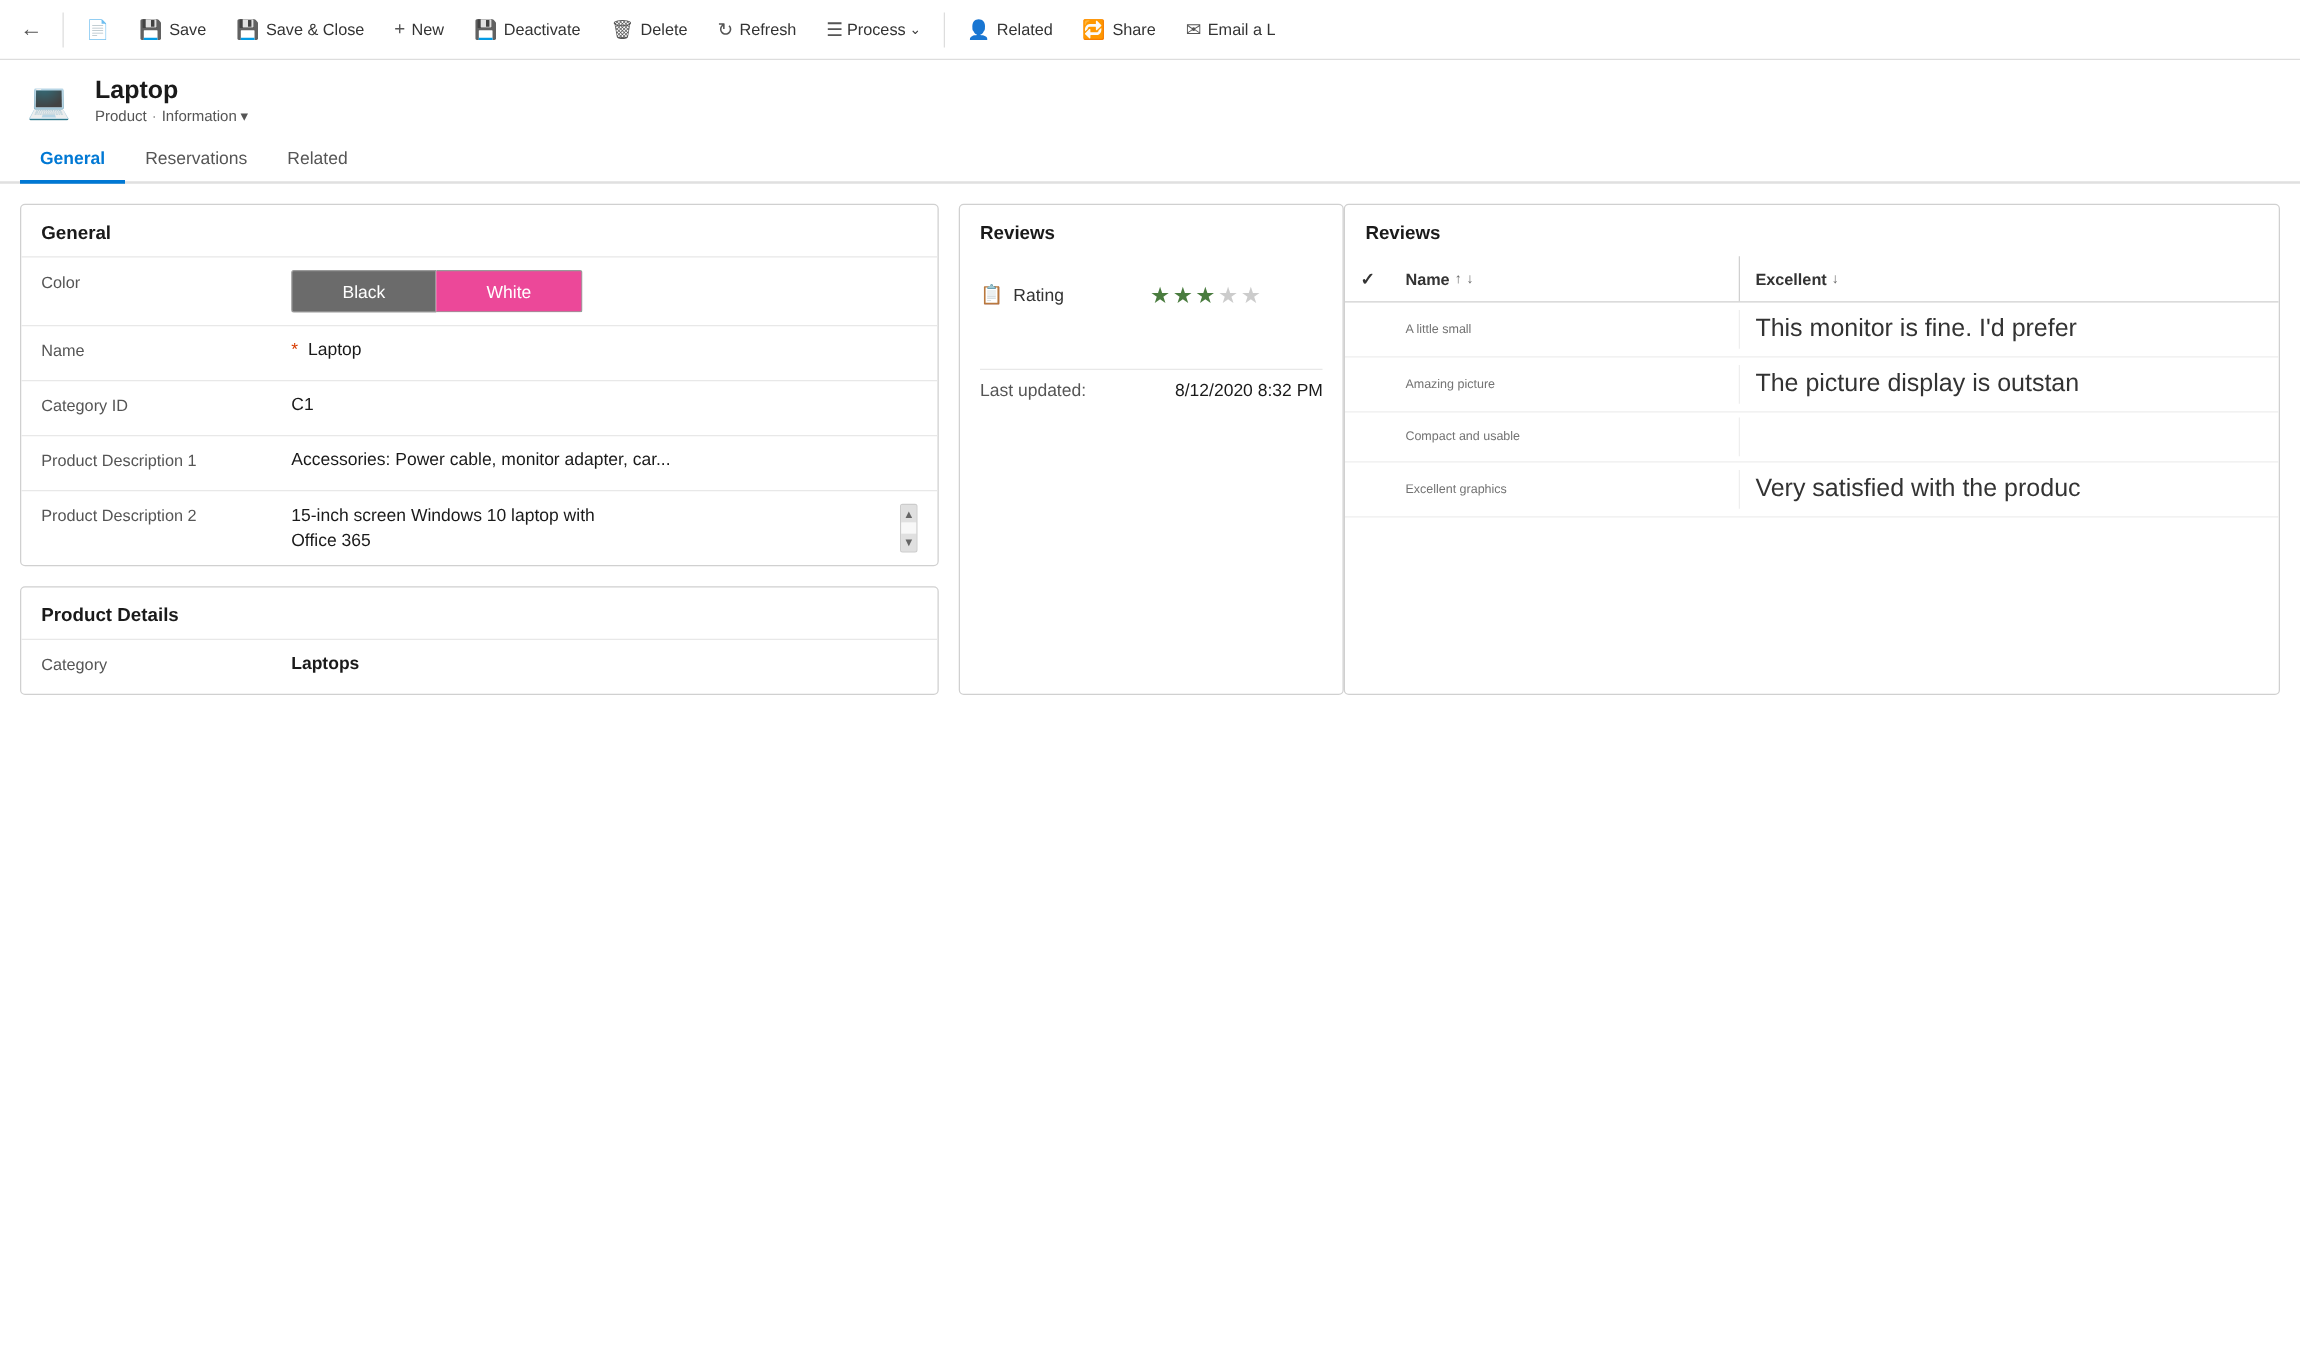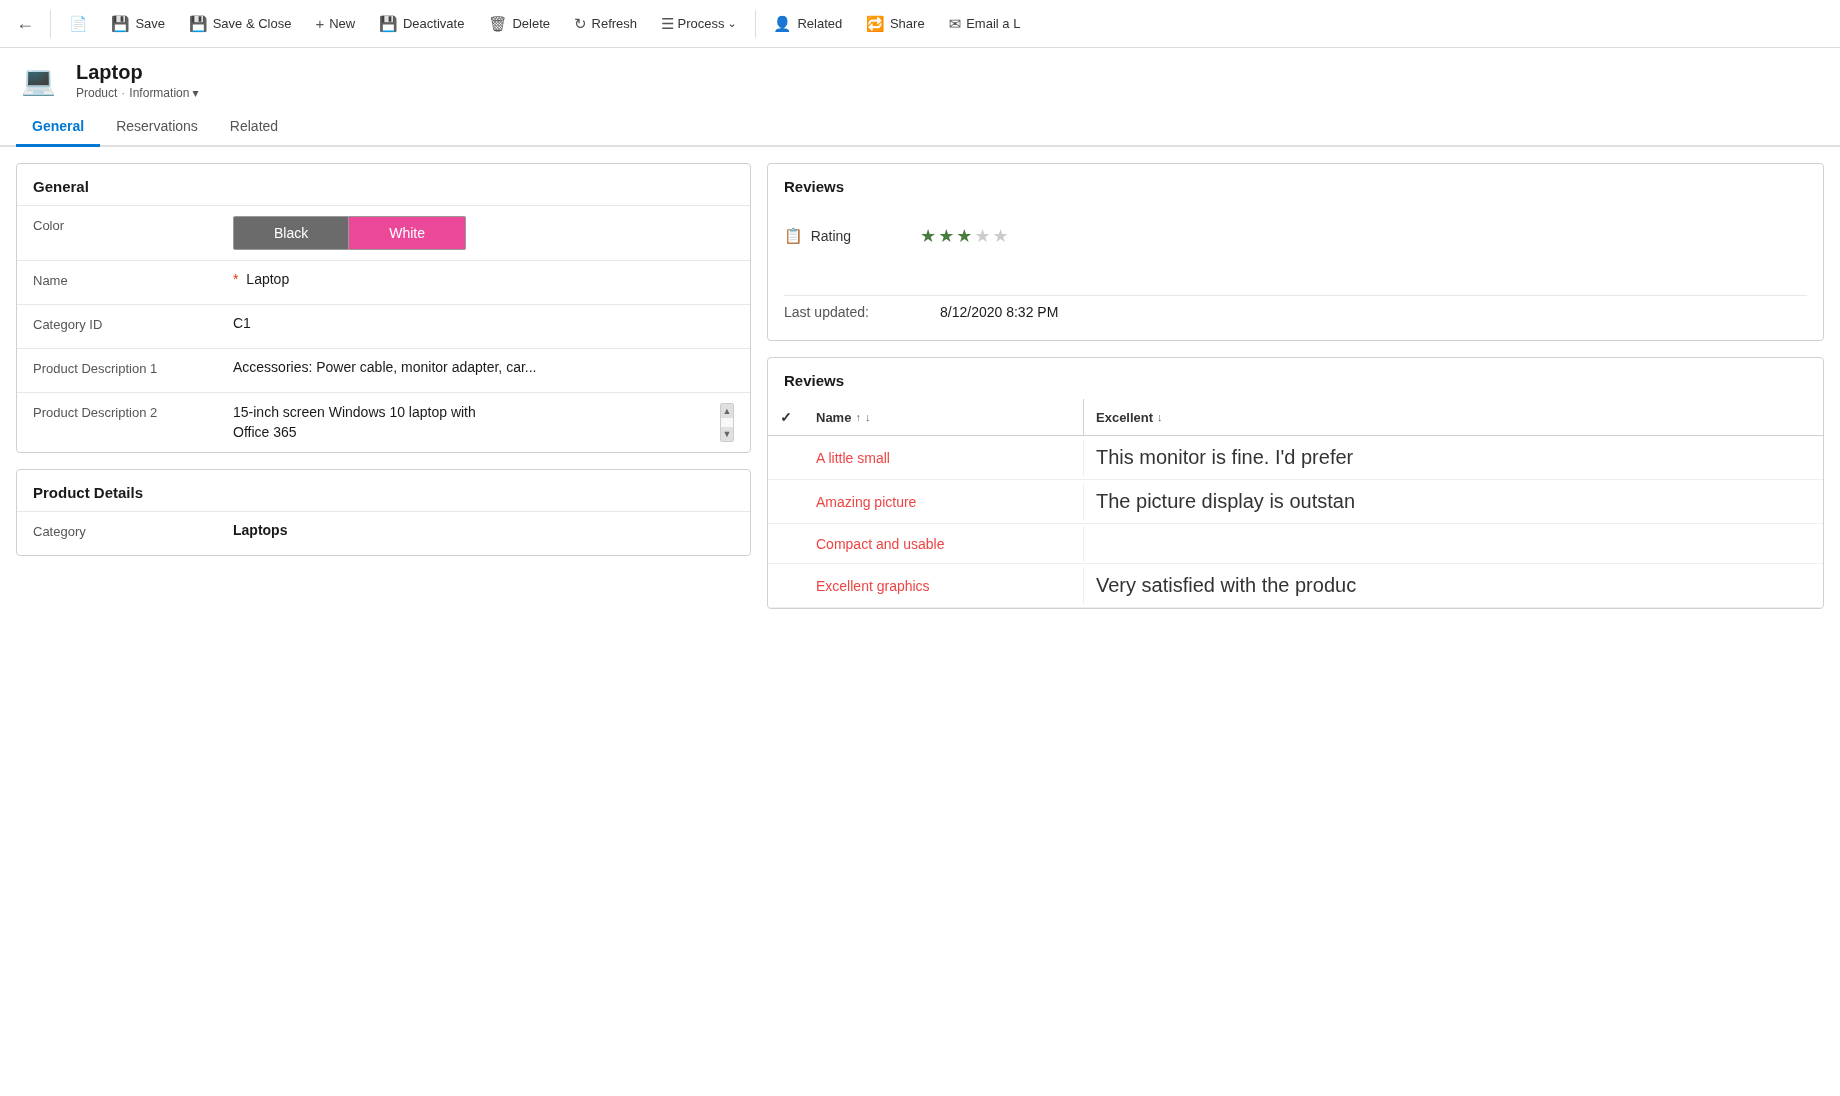--- a/index.html
+++ b/index.html
@@ -121,22 +121,21 @@
       flex: 0 0 735px;
       display: flex;
       flex-direction: column;
       gap: 16px;
     }
 
     
     .right-col {
       flex: 1;
       display: flex;
-      flex-direction: column;
-      gap: 16px;
+      flex-direction: row;
     }
 
     
     .card {
       border: 1px solid #d0d0d0;
       border-radius: 4px;
       background: #fff;
       overflow: hidden;
     }
     .card-title {
@@ -308,22 +307,22 @@
     .review-check-col {
       width: 36px;
       display: flex;
       align-items: center;
       justify-content: center;
       padding: 8px;
     }
     .review-name-col {
       flex: 0 0 280px;
       padding: 10px 12px;
-      font-size: 14px;
-      color: #ef4444;
+      font-size: 10px;
+      color: #737373;
       cursor: pointer;
       border-right: 1px solid #eee;
     }
     .review-comments-col {
       flex: 1;
       padding: 10px 12px;
       font-size: 20px;
       color: #333;
       overflow: hidden;
       white-space: nowrap;

